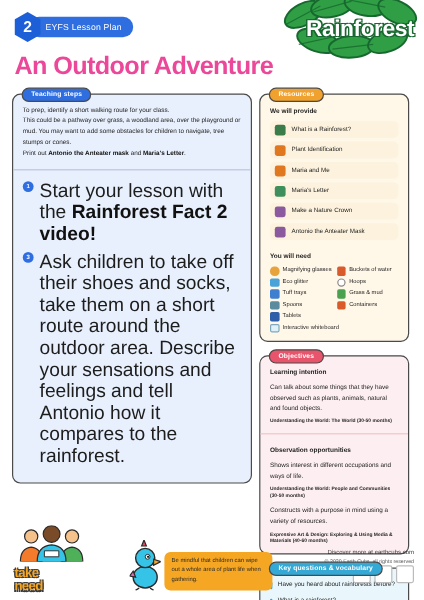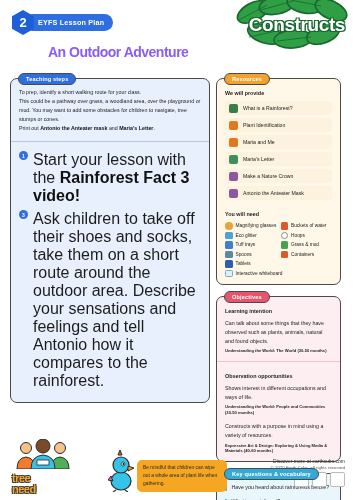--- a/index.html
+++ b/index.html
@@ -14,27 +14,27 @@
   
   .hdr { position:relative; height:78px; }
   .badge-wrap { position:absolute; left:12px; top:10px; display:flex; align-items:center; }
   .hex {
     width:22px; height:25px; background:#1d5fd6;
     clip-path: polygon(50% 0%, 100% 25%, 100% 75%, 50% 100%, 0% 75%, 0% 25%);
     display:flex; align-items:center; justify-content:center;
     color:#fff; font-weight:bold; font-size:13px; z-index:3; position:relative;
   }
   .pill {
-    background:#2f6ee0; color:#fff; font-size:7.2px; font-weight:bold;
+    background:#2f6ee0; color:#fff; font-size:7.2px; font-weight:normal;
     padding:4px 9px 4px 14px; border-radius:9px; margin-left:-10px;
     letter-spacing:.2px; white-space:nowrap;
   }
   .title {
     position:absolute; left:12px; top:44px;
-    font-size:14px; font-weight:bold; letter-spacing:-.5px; color:#8b5cf6;margin-left:36px;
+    font-size:21px; font-weight:bold; letter-spacing:-.5px; color:#ec4899;
   }
   .leaf-logo { position:absolute; right:2px; top:-4px; width:120px; height:56px; }
   .leaf-word {
     position:absolute; right:8px; top:14px; font-size:19px; font-weight:bold;
     color:#fff; letter-spacing:-.4px;
     text-shadow: -1.2px -1.2px 0 #17682f, 1.2px -1.2px 0 #17682f, -1.2px 1.2px 0 #17682f, 1.2px 1.2px 0 #17682f;
     z-index:4;
   }
 
   
@@ -134,39 +134,39 @@
       <ellipse cx="92" cy="38" rx="17" ry="9" transform="rotate(-20 92 38)"></ellipse>
     </g>
     <g stroke="#17682f" stroke-width="1" fill="none" opacity=".8">
       <path d="M8 24 L36 9"></path>
         <path d="M30 14 L62 5"></path>
         <path d="M60 4 L90 10"></path>
       <path d="M18 41 L50 34"></path>
         <path d="M46 45 L80 41"></path>
     </g>
   </svg>
-  <div class="leaf-word">Constructs</div>
+  <div class="leaf-word">Rainforest</div>
 </div>
 
 <div class="cols">
 
   <div class="colL">
 
     <div class="panel body-blue">
       <div class="panel-tab tab-blue">Teaching steps</div>
       <div class="pad">
         <div class="t">To prep, identify a short walking route for your class.</div>
         <div class="t">This could be a pathway over grass, a woodland area, over the playground or mud. You may want to add some obstacles for children to navigate, tree stumps or cones.</div>
         <div class="t">Print out <b>Antonio the Anteater mask</b> and <b>Maria's Letter</b>.</div>
       </div>
       <div class="divider"></div>
       <div class="pad">
         <div class="step">
           <div class="num">1</div>
-          <div class="step-txt">Start your lesson with the <b>Rainforest Fact 3 video!</b></div>
+          <div class="step-txt">Start your lesson with the <b>Rainforest Fact 2 video!</b></div>
         </div>
         <div class="step">
           <div class="num">3</div>
           <div class="step-txt">Ask children to take off their shoes and socks, take them on a short route around the outdoor area. Describe your sensations and feelings and tell Antonio how it compares to the rainforest.</div>
         </div>
 
       </div>
     </div>
 
   </div>
@@ -290,21 +290,21 @@
   <div class="cubs">
     <svg viewBox="0 0 86 30" width="86" height="30">
       <circle cx="14" cy="9" r="5.5" fill="#f6c28b" stroke="#2b2b2b" stroke-width="1"></circle>
       <circle cx="31" cy="7" r="7" fill="#7a4b28" stroke="#2b2b2b" stroke-width="1"></circle>
       <circle cx="48" cy="9" r="5.5" fill="#f6c28b" stroke="#2b2b2b" stroke-width="1"></circle>
       <path d="M5 30 q0-11 9-12 q9 1 9 12z" fill="#f47b2b" stroke="#2b2b2b" stroke-width="1"></path>
       <path d="M39 30 q0-11 9-12 q9 1 9 12z" fill="#4fb05a" stroke="#2b2b2b" stroke-width="1"></path>
       <path d="M19 30 q0-13 12-14 q12 1 12 14z" fill="#35c4e8" stroke="#2b2b2b" stroke-width="1"></path>
       <path d="M25 21 h12 v5 h-12z" fill="#fff" stroke="#2b2b2b" stroke-width=".8"></path>
     </svg>
-    <div class="cubs-word">tree</div>
+    <div class="cubs-word">take</div>
     <div class="cubs-word">need</div>
   </div>
 
   <div class="tipwrap">
     <svg width="26" height="42" viewBox="0 0 26 42">
       <ellipse cx="13" cy="31" rx="10" ry="9" fill="#35c4e8" stroke="#2b2b2b" stroke-width="1.2"></ellipse>
       <circle cx="13" cy="15" r="8" fill="#35c4e8" stroke="#2b2b2b" stroke-width="1.2"></circle>
       <circle cx="15" cy="14" r="2" fill="#fff" stroke="#2b2b2b" stroke-width=".8"></circle>
       <circle cx="15.4" cy="14" r=".9" fill="#111"></circle>
       <path d="M20 16 l6 2 l-6 3z" fill="#f5a623" stroke="#2b2b2b" stroke-width="1"></path>

